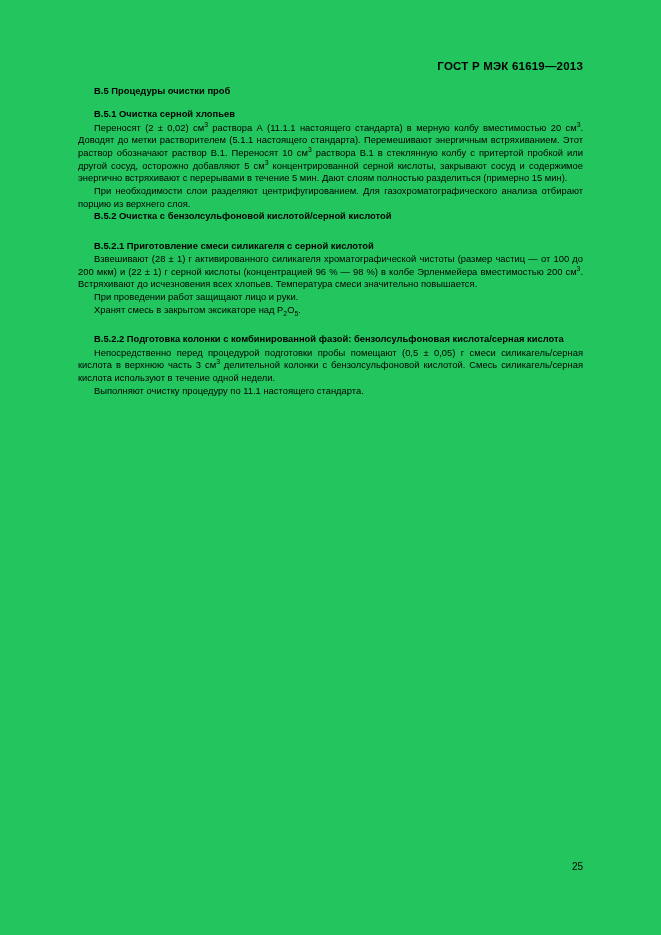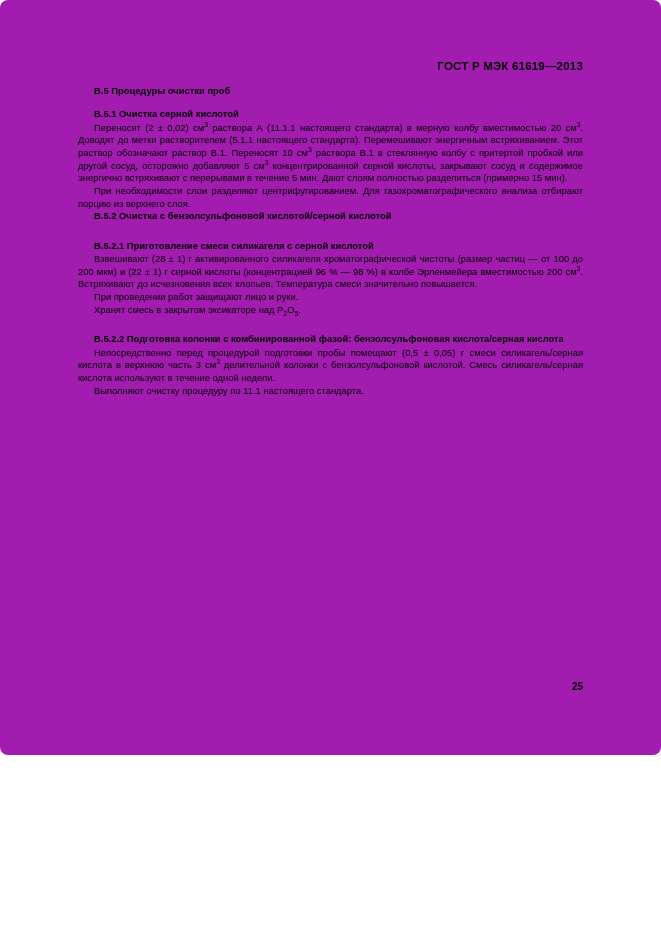--- a/index.html
+++ b/index.html
@@ -13,23 +13,22 @@
     font-family: "Liberation Sans", sans-serif;
     color: #000000;
     position: relative;
     overflow: hidden;
   }
   .page {
     position: absolute;
     left: 0;
     top: 0;
     width: 661px;
-    height: 755px;
-    background: #a21caf;
-    border-radius: 8px;
+    height: 935px;
+    background: #22c55e;
   }
   .header {
     position: absolute;
     right: 78px;
     top: 60px;
     font-size: 11.5px;
     font-weight: bold;
     letter-spacing: 0.2px;
     white-space: nowrap;
   }
@@ -62,21 +61,21 @@
     line-height: 1.345;
     text-align: justify;
     text-indent: 16px;
     hyphens: manual;
   }
   .pgnum {
     position: absolute;
     right: 78px;
     bottom: 63px;
     font-size: 10px;
-    font-weight: bold;
+    font-weight: normal;
     text-align: right;
   }
   sup {
     font-size: 6.8px;
     vertical-align: super;
     line-height: 0;
   }
   sub {
     font-size: 6.8px;
     vertical-align: sub;
@@ -87,21 +86,21 @@
 <body>
 
 <div class="page">
 
   <div class="header">ГОСТ Р МЭК 61619—2013</div>
 
   <div class="content">
 
     <div class="h-sec">В.5 Процедуры очистки проб</div>
 
-    <div class="h-sub">В.5.1 Очистка серной кислотой</div>
+    <div class="h-sub">В.5.1 Очистка серной хлопьев</div>
 
     <p class="para">Переносят (2 ± 0,02) см<sup>3</sup> раствора А (11.1.1 настоящего стандарта) в мерную колбу вместимостью 20 см<sup>3</sup>. Доводят до метки растворителем (5.1.1 настоящего стандарта). Перемешивают энергичным встряхиванием. Этот раствор обозначают раствор В.1. Переносят 10 см<sup>3</sup> раствора В.1 в стеклянную колбу с притертой пробкой или другой сосуд, осторожно добавляют 5 см<sup>3</sup> концентрированной серной кислоты, закрывают сосуд и содержимое энергично встряхивают с перерывами в течение 5 мин. Дают слоям полностью разделиться (примерно 15 мин).</p>
 
     <p class="para">При необходимости слои разделяют центрифугированием. Для газохроматографического анализа отбирают порцию из верхнего слоя.</p>
 
     <div class="h-sub">В.5.2 Очистка с бензолсульфоновой кислотой/серной кислотой</div>
 
 
     <div class="h-sub h-space">В.5.2.1 Приготовление смеси силикагеля с серной кислотой</div>
 

